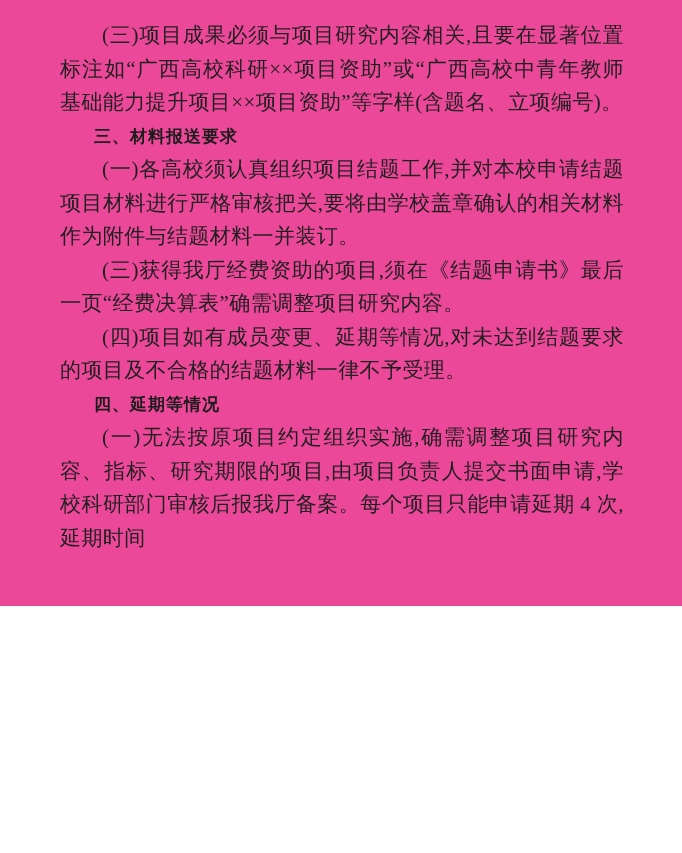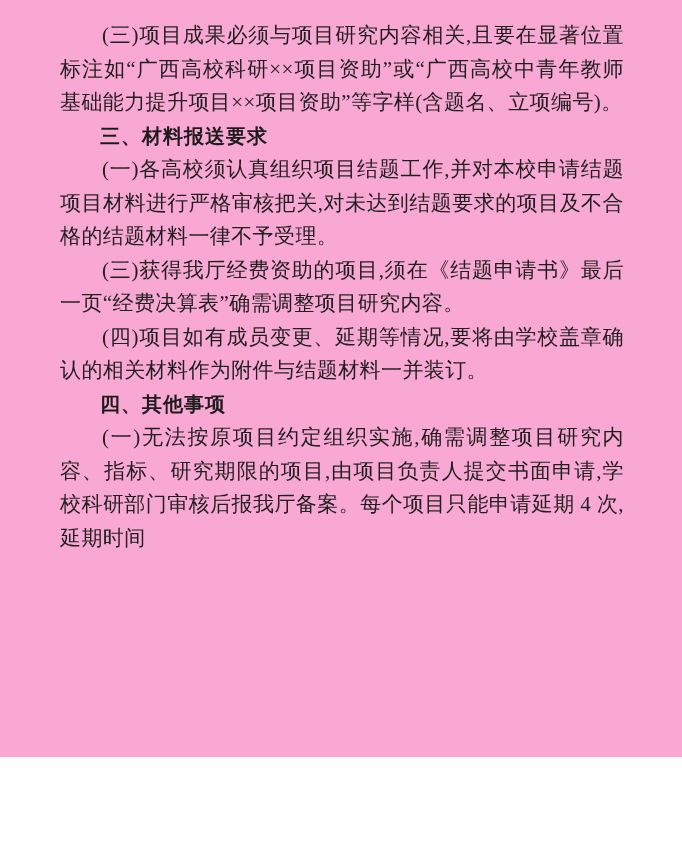--- a/index.html
+++ b/index.html
@@ -3,43 +3,43 @@
 <meta charset="utf-8">
 <style>
   html, body {
     margin: 0;
     padding: 0;
     background: #ffffff;
   }
   .page {
     position: relative;
     width: 682px;
-    height: 757px;
-    background: #f9a8d4;
+    height: 606px;
+    background: #ec4899;
     overflow: hidden;
     font-family: "Liberation Serif", "DejaVu Serif", serif;
     color: #1f1f1f;
   }
   .content {
     position: absolute;
     left: 60px;
     top: 19px;
     width: 564px;
   }
   .para {
     margin: 0;
     font-size: 21px;
     line-height: 33.5px;
     text-indent: 2em;
     text-align: justify;
     letter-spacing: 0.4px;
   }
   .heading {
     margin: 0;
-    font-size: 20px;
+    font-size: 17px;
     line-height: 33.5px;
     text-indent: 2em;
     text-align: left;
     font-family: "Liberation Sans", "DejaVu Sans", sans-serif;
     font-weight: bold;
     color: #1c1c1c;
     letter-spacing: 1px;
   }
   .page-number {
     position: absolute;
@@ -50,20 +50,20 @@
     letter-spacing: 0;
   }
 </style>
 </head>
 <body>
 
 <div class="page">
   <div class="content">
     <p class="para">(三)项目成果必须与项目研究内容相关,且要在显著位置标注如“广西高校科研××项目资助”或“广西高校中青年教师基础能力提升项目××项目资助”等字样(含题名、立项编号)。</p>
     <p class="heading">三、材料报送要求</p>
-    <p class="para">(一)各高校须认真组织项目结题工作,并对本校申请结题项目材料进行严格审核把关,对未达到结题要求的项目及不合格的结题材料一律不予受理。</p>
+    <p class="para">(一)各高校须认真组织项目结题工作,并对本校申请结题项目材料进行严格审核把关,要将由学校盖章确认的相关材料作为附件与结题材料一并装订。</p>
     <p class="para">(三)获得我厅经费资助的项目,须在《结题申请书》最后一页“经费决算表”确需调整项目研究内容。</p>
-    <p class="para">(四)项目如有成员变更、延期等情况,要将由学校盖章确认的相关材料作为附件与结题材料一并装订。</p>
-    <p class="heading">四、其他事项</p>
+    <p class="para">(四)项目如有成员变更、延期等情况,对未达到结题要求的项目及不合格的结题材料一律不予受理。</p>
+    <p class="heading">四、延期等情况</p>
     <p class="para">(一)无法按原项目约定组织实施,确需调整项目研究内容、指标、研究期限的项目,由项目负责人提交书面申请,学校科研部门审核后报我厅备案。每个项目只能申请延期 4 次,延期时间</p>
   </div>
   <div class="page-number">—2—</div>
 </div>
 
 </body></html>

